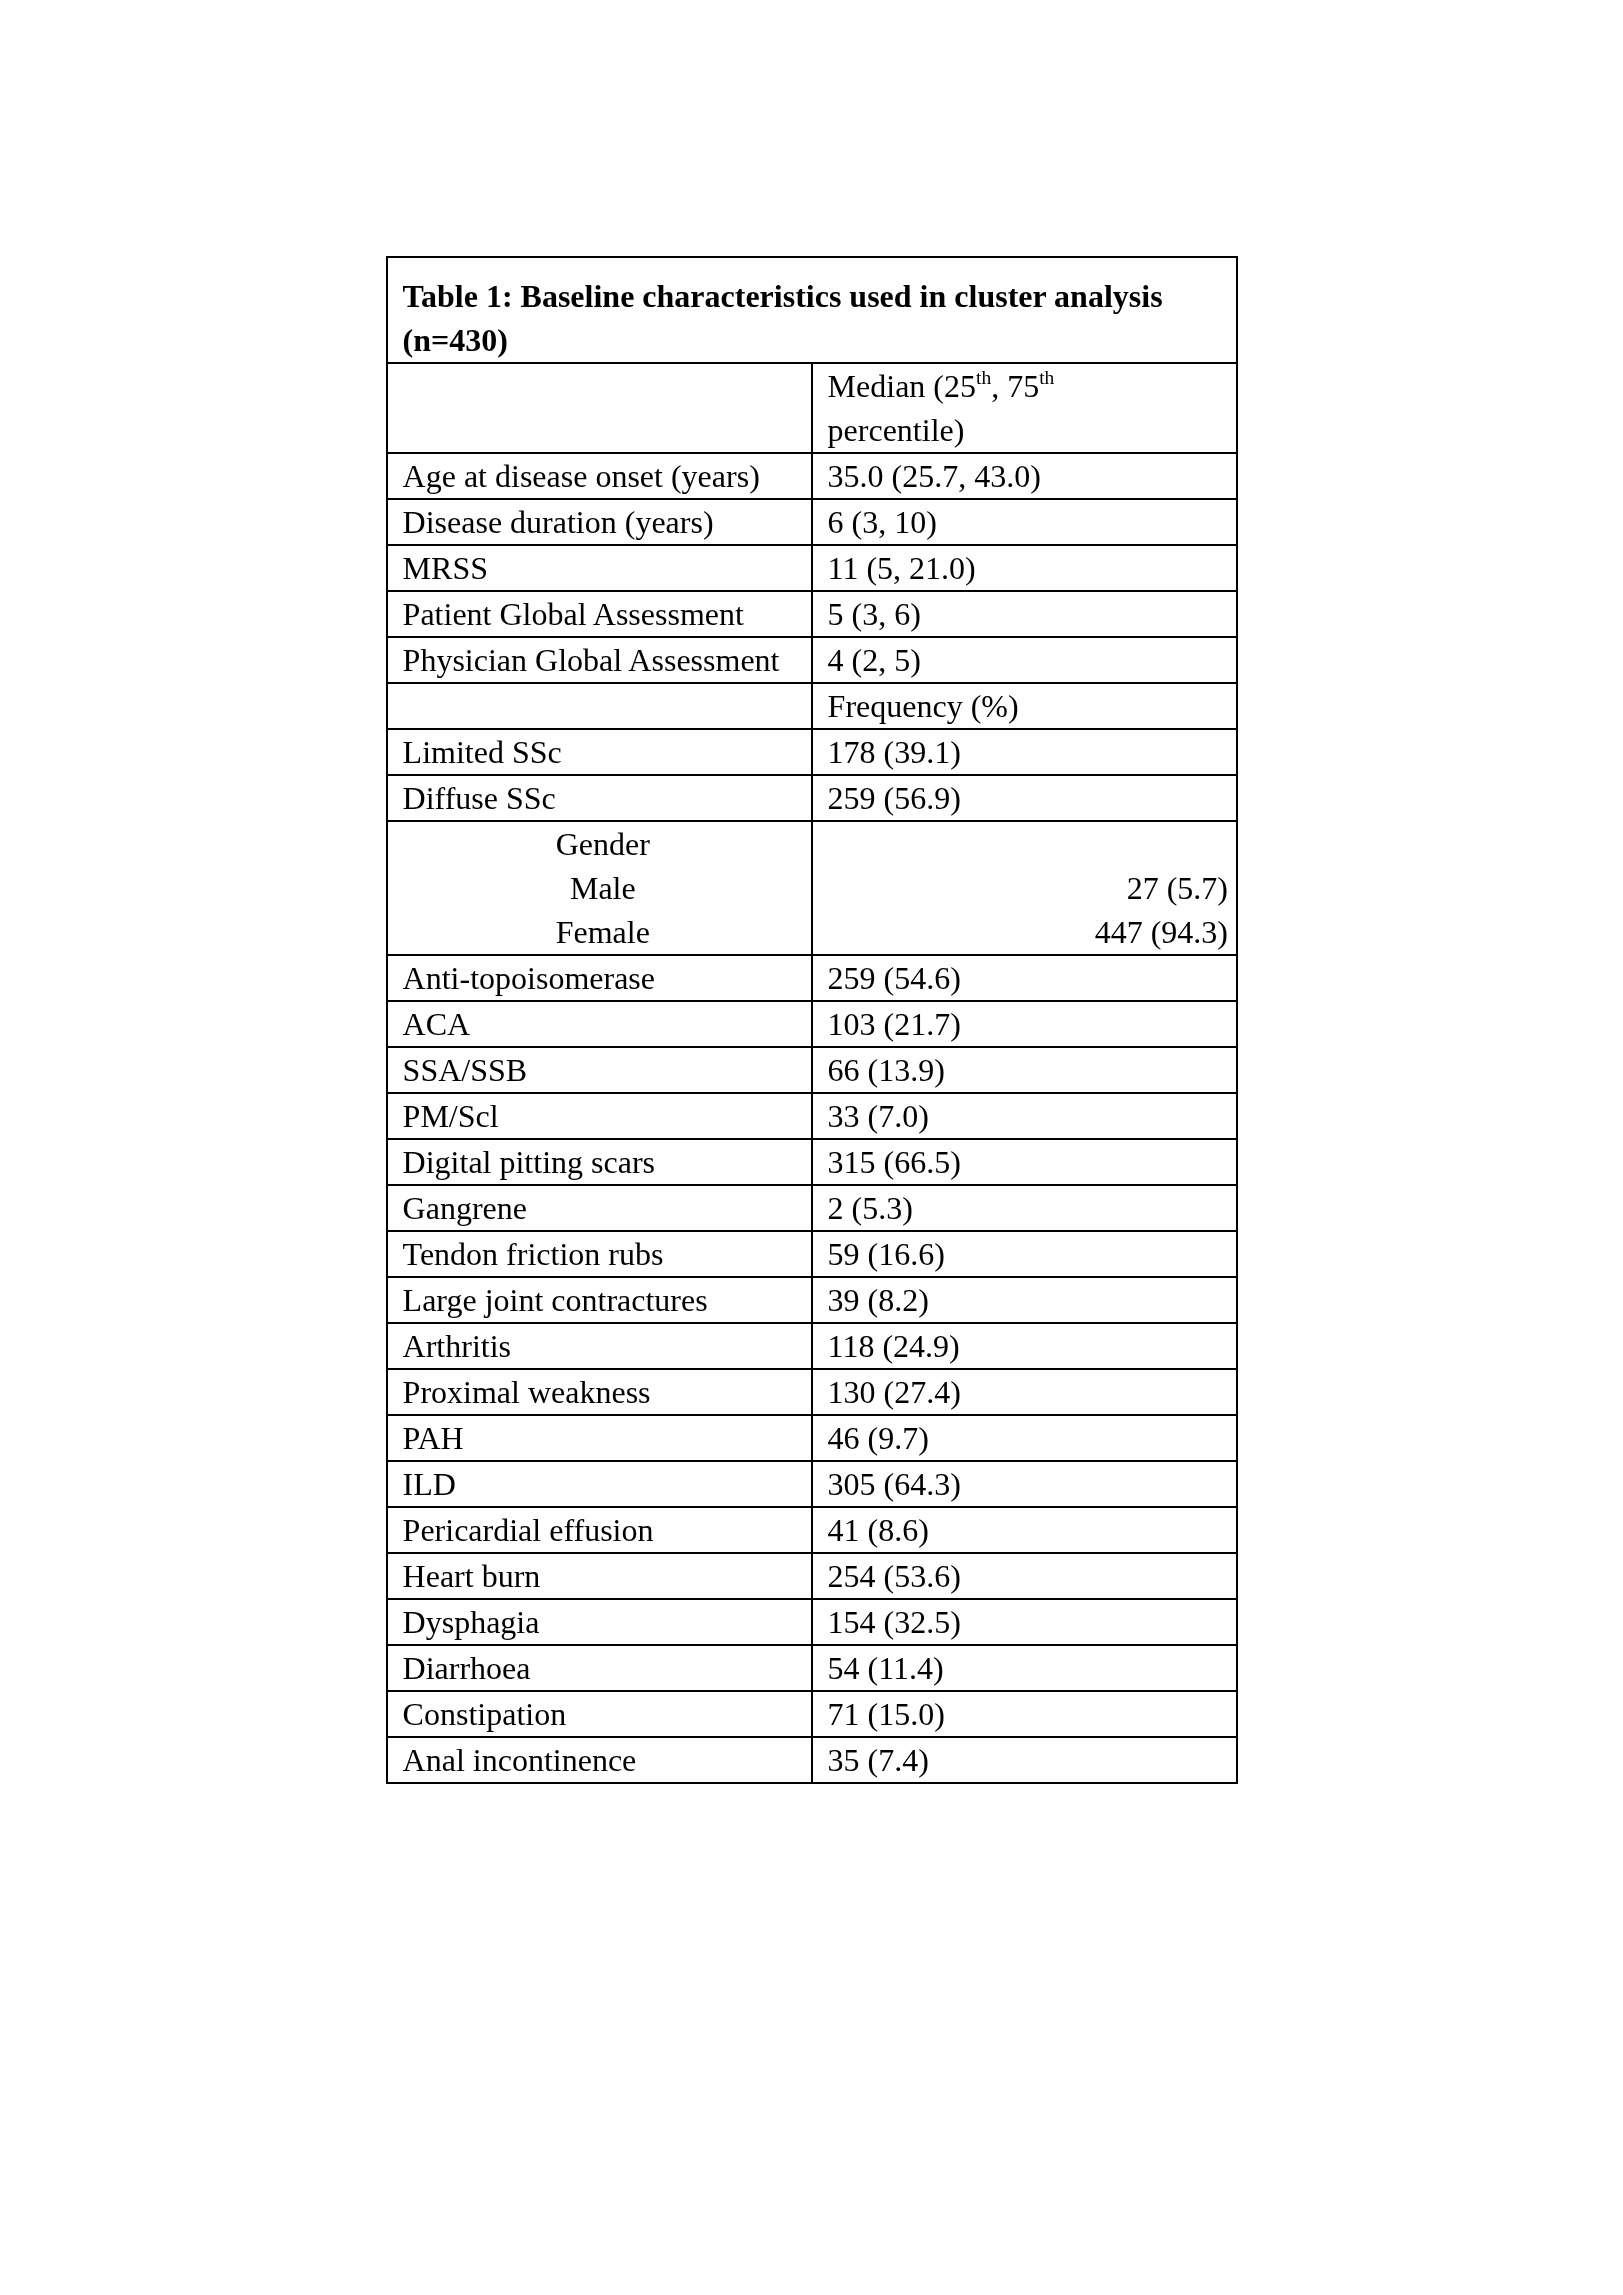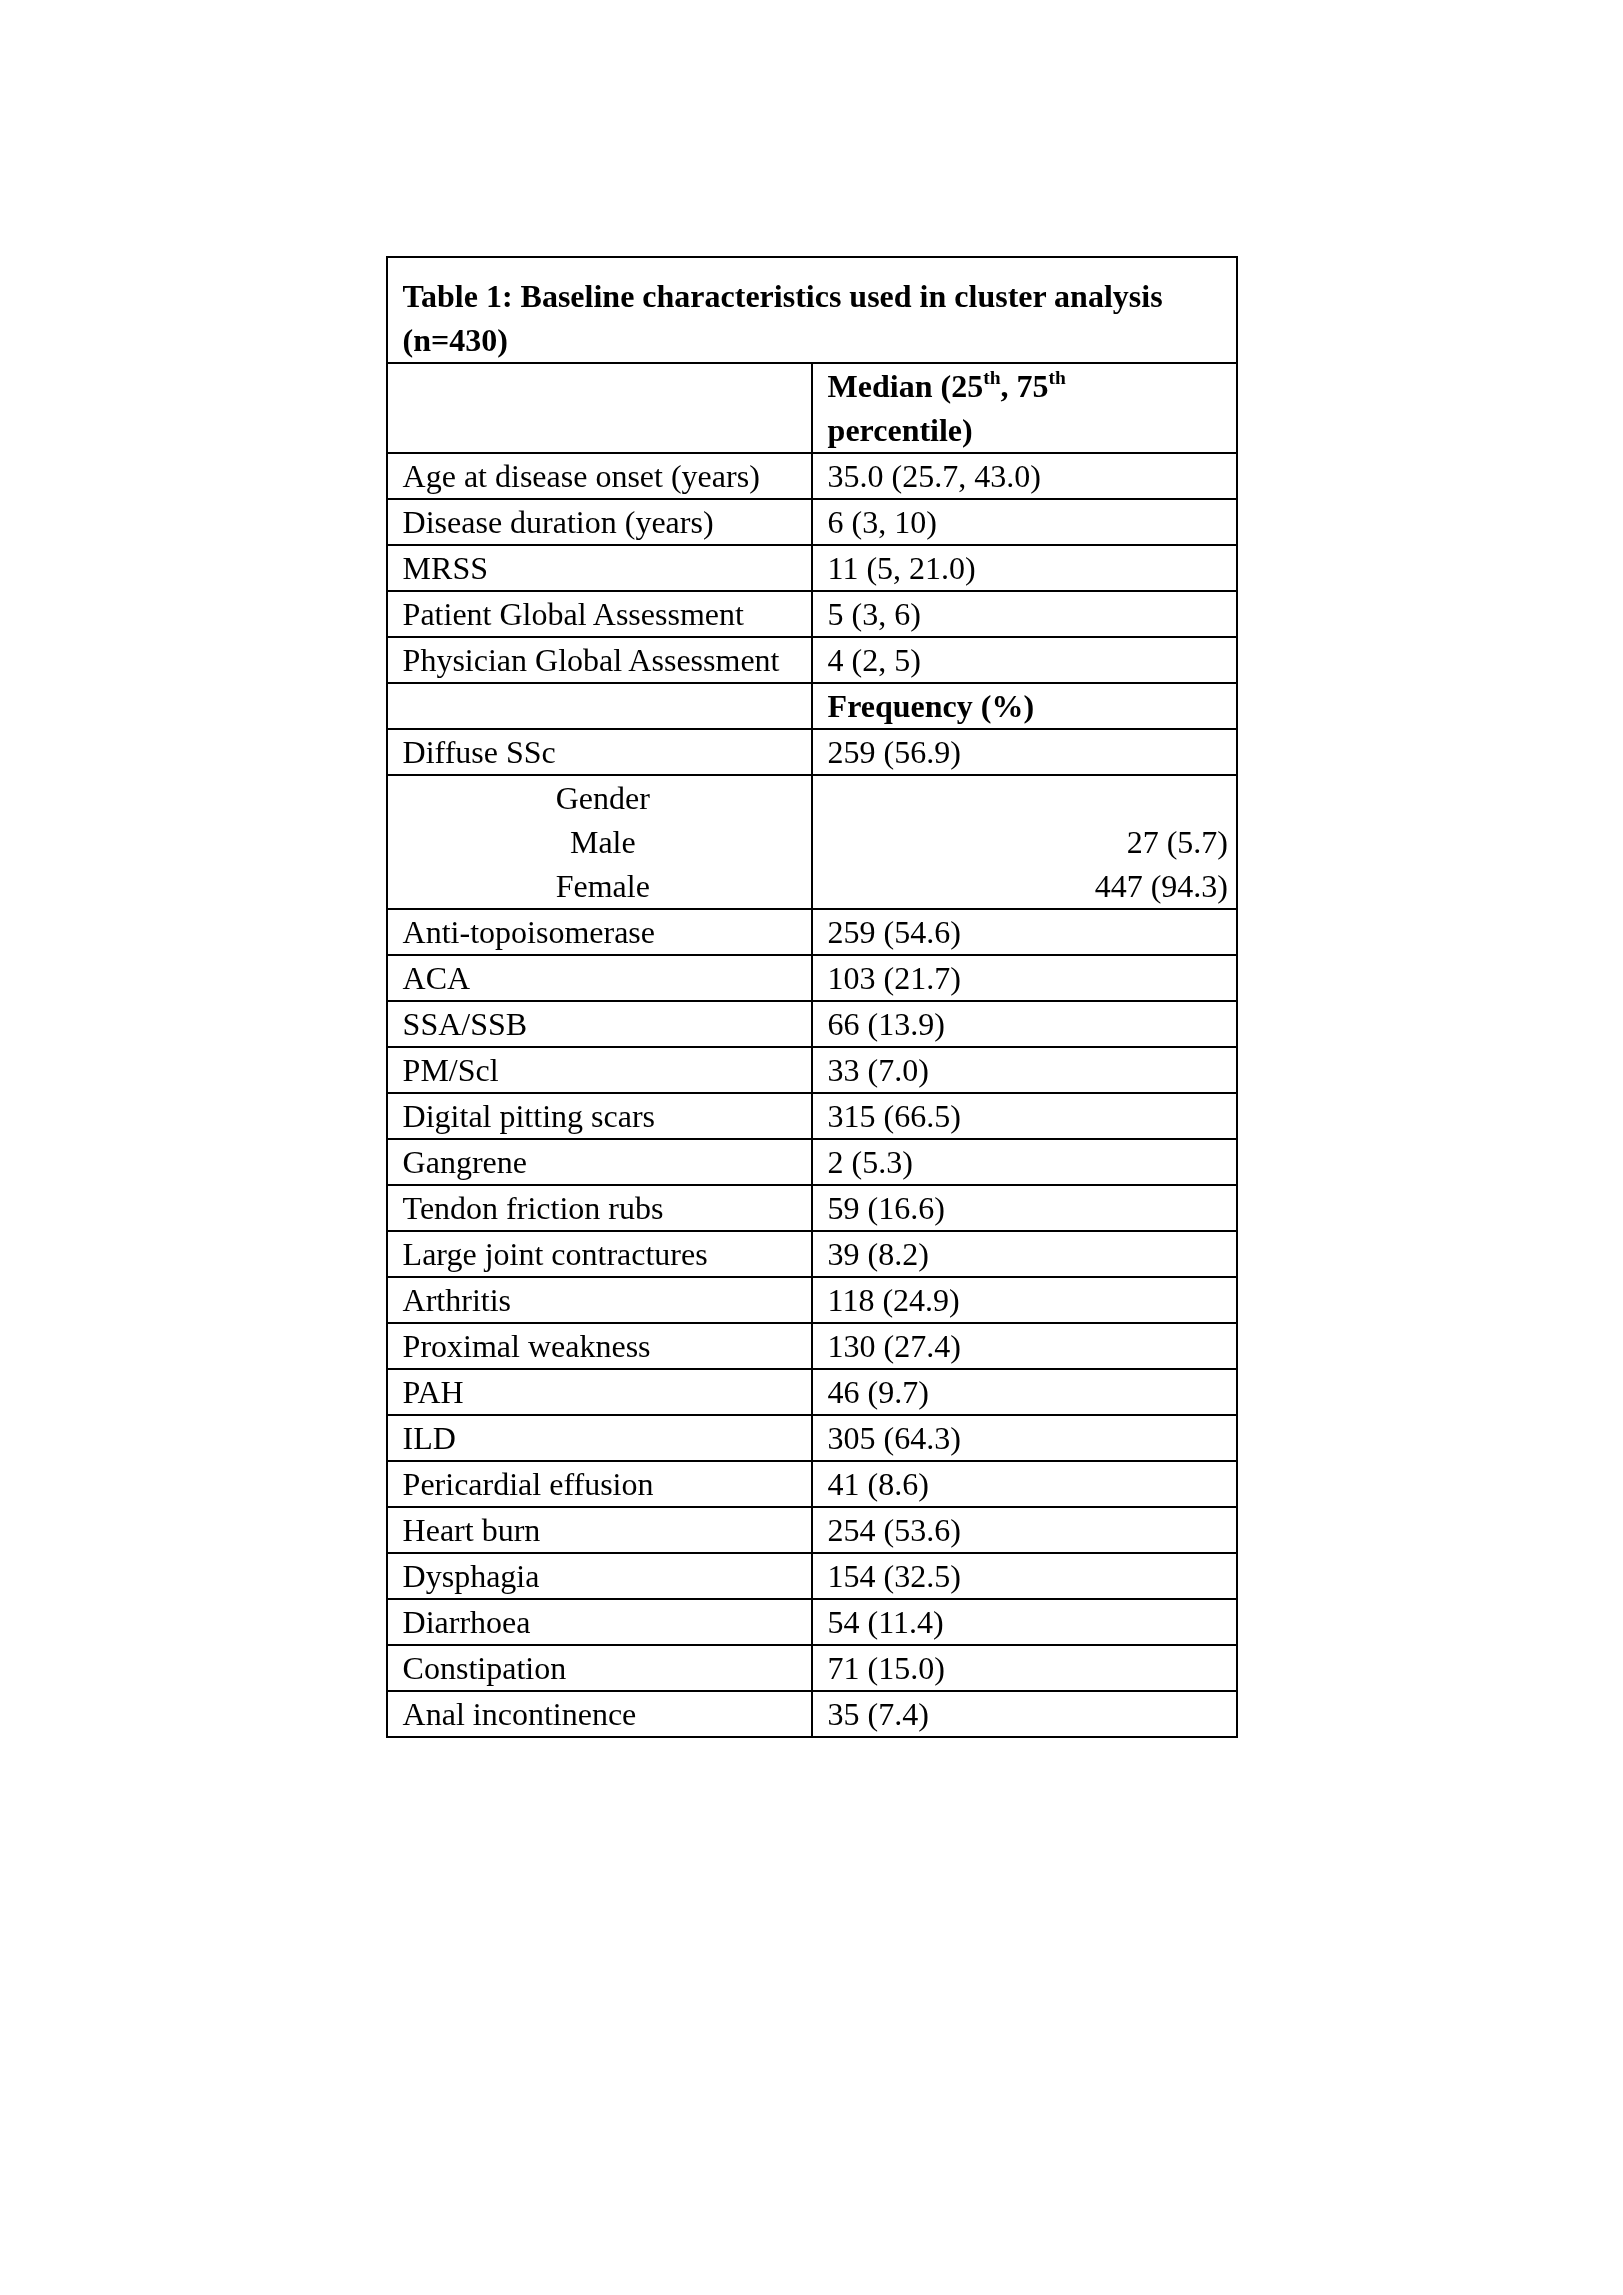--- a/index.html
+++ b/index.html
@@ -36,21 +36,21 @@
     white-space: nowrap;
   }
   #table1 td.title {
     font-weight: bold;
     white-space: normal;
     line-height: 44px;
     padding-top: 16px;
     padding-bottom: 0;
   }
   #table1 td.bold {
-    font-weight: bold;
+    font-weight: normal;
   }
   #table1 td.header-median {
     white-space: normal;
     line-height: 44px;
   }
   #table1 sup {
     font-size: 19.5px;
     line-height: 0;
     position: relative;
     top: -1.6px;
@@ -110,20 +110,24 @@
       </tr>
     </tbody>
   <tbody>
     <tr>
       <td></td>
       <td class="bold">Frequency (%)</td>
     </tr>
   </tbody>
   <tbody id="freq-rows-before">
       <tr>
+        <td>Limited SSc</td>
+        <td>178 (39.1)</td>
+      </tr>
+      <tr>
         <td>Diffuse SSc</td>
         <td>259 (56.9)</td>
       </tr>
     </tbody>
   <tbody>
     <tr>
       <td style="height:131px;text-align:center;">
         <span class="cell-line">Gender</span>
         <span class="cell-line">Male</span>
         <span class="cell-line">Female</span>

